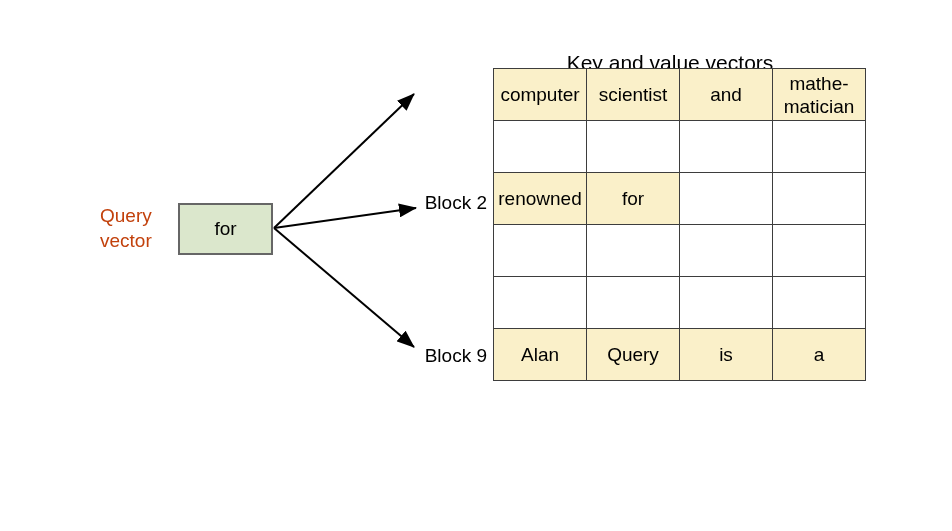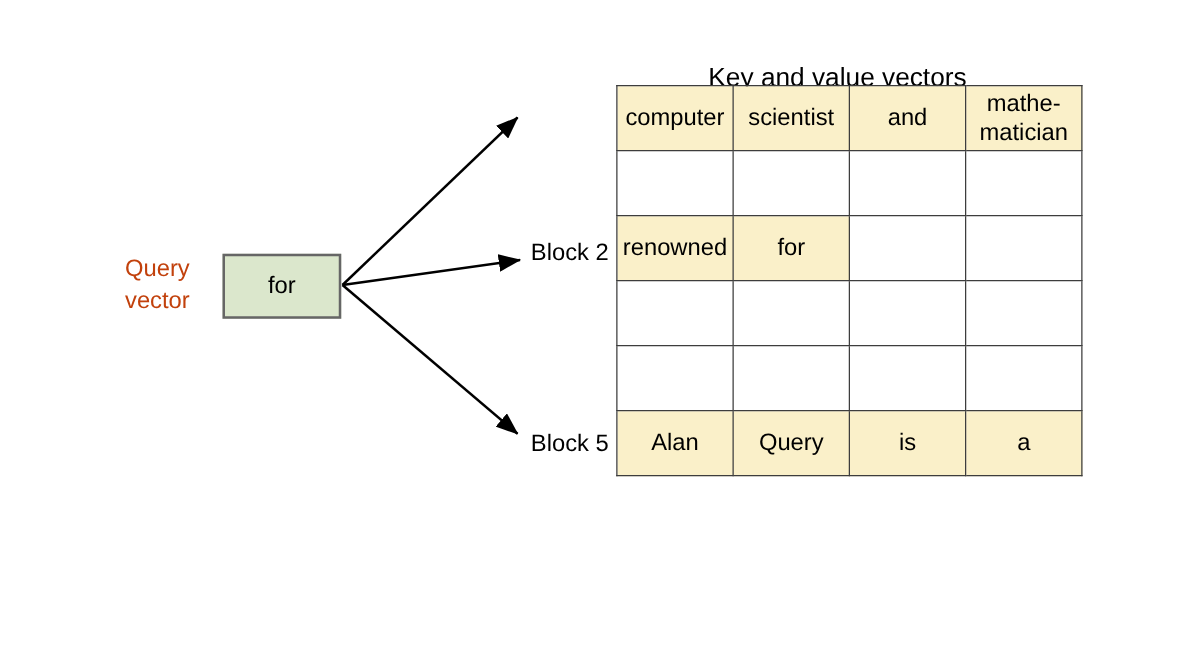--- a/index.html
+++ b/index.html
@@ -134,21 +134,21 @@
       <marker id="arrowhead" markerWidth="9" markerHeight="7" refX="8.5" refY="3.5" orient="auto" markerUnits="strokeWidth">
         <polygon points="0 0, 9 3.5, 0 7" fill="#000000"></polygon>
       </marker>
     </defs>
     <line id="arrow-0" stroke="#000000" stroke-width="2" marker-end="url(#arrowhead)" x1="274" y1="228" x2="414" y2="94"></line>
     <line id="arrow-1" stroke="#000000" stroke-width="2" marker-end="url(#arrowhead)" x1="274" y1="228" x2="416" y2="208"></line>
     <line id="arrow-2" stroke="#000000" stroke-width="2" marker-end="url(#arrowhead)" x1="274" y1="228" x2="414" y2="347"></line>
   </svg>
 
   <div class="block-label" id="block-label-1" style="top: 192px; left: 380px; width: 107px;">Block 2</div>
-  <div class="block-label" id="block-label-2" style="top: 345px; left: 380px; width: 107px;">Block 5</div>
+  <div class="block-label" id="block-label-2" style="top: 345px; left: 380px; width: 107px;">Block 9</div>
 
   <table id="kv-table">
     <tbody id="kv-table-body">
         <tr>
           <td class="filled">
             <span class="cell-text">computer</span>
           </td>
           <td class="filled">
             <span class="cell-text">scientist</span>
           </td>

